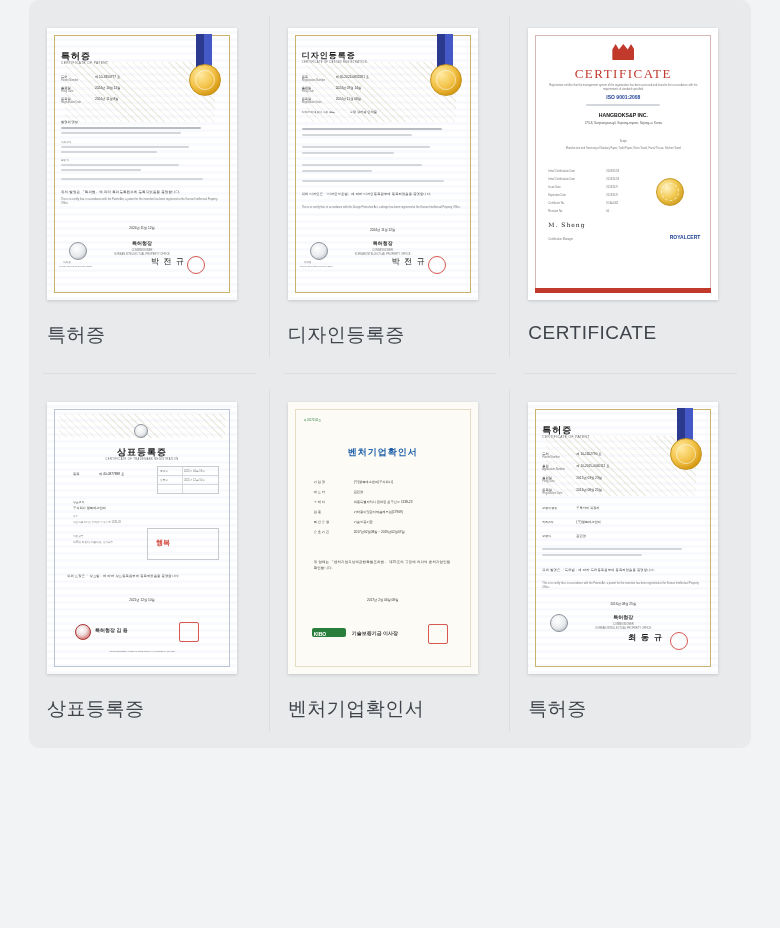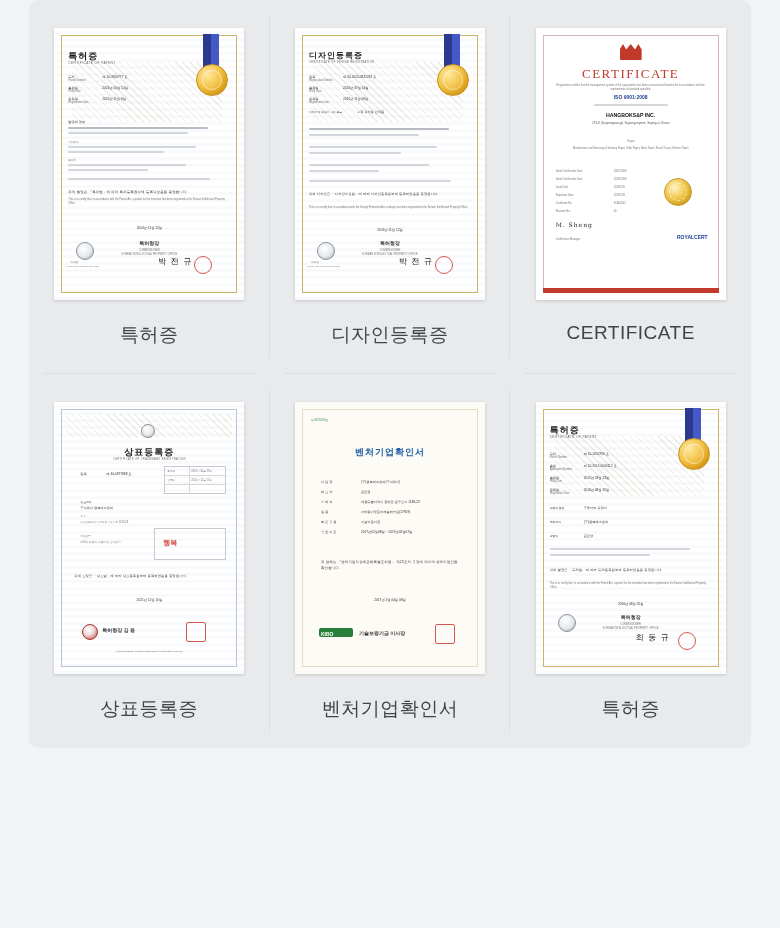--- a/index.html
+++ b/index.html
@@ -34,21 +34,21 @@
     display: grid;
     grid-template-columns: repeat(3, 1fr);
     grid-template-rows: repeat(2, 1fr);
   }
   .cell {
     position: relative;
     padding: 28px 18px 26px 18px;
     box-sizing: border-box;
     display: flex;
     flex-direction: column;
-    align-items: center;
+    align-items: flex-start;
   }
   .cell.sep-right::after {
     content: "";
     position: absolute;
     right: 0;
     top: 16px;
     bottom: 16px;
     width: 1px;
     background: #dcdee1;
   }
@@ -599,21 +599,21 @@
           <div class="lbl tiny" style="left:14px;top:180px;width:160px;white-space:normal;line-height:1.5;">This is to certify that, in accordance with the Patent Act, a patent for the invention has been registered at the Korean Intellectual Property Office.</div>
 
           <div class="lbl" style="left:0;right:0;text-align:center;top:200px;">2016년 08월 25일</div>
 
           <div class="lbl" style="left:0;right:0;text-align:center;top:212px;font-size:5px;font-weight:bold;">특허청장</div>
           <div class="lbl tiny" style="left:0;right:0;text-align:center;top:221px;">COMMISSIONER</div>
           <div class="lbl tiny" style="left:0;right:0;text-align:center;top:225px;">KOREAN INTELLECTUAL PROPERTY OFFICE</div>
 
           <div class="emblem" style="left:22px;top:212px;"></div>
 
-          <div class="sign" style="left:100px;top:230px;">최 동 규</div>
+          <div class="sign" style="left:100px;top:230px;font-weight:bold;">최 동 규</div>
           <div class="stamp" style="left:142px;top:230px;"></div>
         </div>
       </div>
       <div class="caption">특허증</div>
     </div>
 
   </div>
 </div>
 
 </body></html>

